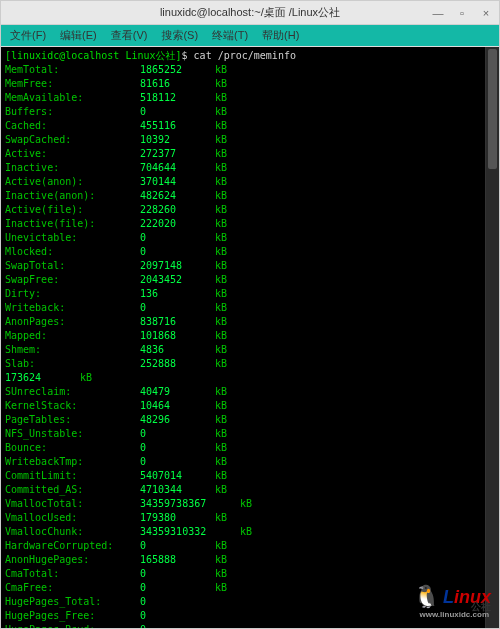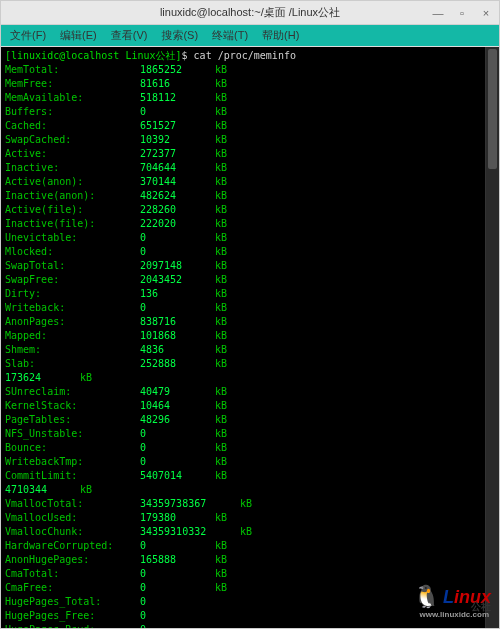--- a/index.html
+++ b/index.html
@@ -143,21 +143,21 @@
       <div class="scrollbar-thumb"></div>
     </div>
 
     <div class="prompt-line"><span class="prompt-user">[linuxidc@localhost Linux公社]</span><span class="prompt-dollar">$ </span><span class="prompt-cmd">cat /proc/meminfo</span></div>
 
     <div id="meminfo-rows">
         <div class="mem-row"><span class="mem-key">MemTotal:</span><span class="mem-val">1865252</span><span class="mem-unit">kB</span></div>
         <div class="mem-row"><span class="mem-key">MemFree:</span><span class="mem-val">81616</span><span class="mem-unit">kB</span></div>
         <div class="mem-row"><span class="mem-key">MemAvailable:</span><span class="mem-val">518112</span><span class="mem-unit">kB</span></div>
         <div class="mem-row"><span class="mem-key">Buffers:</span><span class="mem-val">0</span><span class="mem-unit">kB</span></div>
-        <div class="mem-row"><span class="mem-key">Cached:</span><span class="mem-val">651527</span><span class="mem-unit">kB</span></div>
+        <div class="mem-row"><span class="mem-key">Cached:</span><span class="mem-val">455116</span><span class="mem-unit">kB</span></div>
         <div class="mem-row"><span class="mem-key">SwapCached:</span><span class="mem-val">10392</span><span class="mem-unit">kB</span></div>
         <div class="mem-row"><span class="mem-key">Active:</span><span class="mem-val">272377</span><span class="mem-unit">kB</span></div>
         <div class="mem-row"><span class="mem-key">Inactive:</span><span class="mem-val">704644</span><span class="mem-unit">kB</span></div>
         <div class="mem-row"><span class="mem-key">Active(anon):</span><span class="mem-val">370144</span><span class="mem-unit">kB</span></div>
         <div class="mem-row"><span class="mem-key">Inactive(anon):</span><span class="mem-val">482624</span><span class="mem-unit">kB</span></div>
         <div class="mem-row"><span class="mem-key">Active(file):</span><span class="mem-val">228260</span><span class="mem-unit">kB</span></div>
         <div class="mem-row"><span class="mem-key">Inactive(file):</span><span class="mem-val">222020</span><span class="mem-unit">kB</span></div>
         <div class="mem-row"><span class="mem-key">Unevictable:</span><span class="mem-val">0</span><span class="mem-unit">kB</span></div>
         <div class="mem-row"><span class="mem-key">Mlocked:</span><span class="mem-val">0</span><span class="mem-unit">kB</span></div>
         <div class="mem-row"><span class="mem-key">SwapTotal:</span><span class="mem-val">2097148</span><span class="mem-unit">kB</span></div>
@@ -169,21 +169,21 @@
         <div class="mem-row"><span class="mem-key">Shmem:</span><span class="mem-val">4836</span><span class="mem-unit">kB</span></div>
         <div class="mem-row"><span class="mem-key">Slab:</span><span class="mem-val">252888</span><span class="mem-unit">kB</span></div>
         <div class="mem-row"><span class="mem-val">173624</span><span class="mem-unit">kB</span></div>
         <div class="mem-row"><span class="mem-key">SUnreclaim:</span><span class="mem-val">40479</span><span class="mem-unit">kB</span></div>
         <div class="mem-row"><span class="mem-key">KernelStack:</span><span class="mem-val">10464</span><span class="mem-unit">kB</span></div>
         <div class="mem-row"><span class="mem-key">PageTables:</span><span class="mem-val">48296</span><span class="mem-unit">kB</span></div>
         <div class="mem-row"><span class="mem-key">NFS_Unstable:</span><span class="mem-val">0</span><span class="mem-unit">kB</span></div>
         <div class="mem-row"><span class="mem-key">Bounce:</span><span class="mem-val">0</span><span class="mem-unit">kB</span></div>
         <div class="mem-row"><span class="mem-key">WritebackTmp:</span><span class="mem-val">0</span><span class="mem-unit">kB</span></div>
         <div class="mem-row"><span class="mem-key">CommitLimit:</span><span class="mem-val">5407014</span><span class="mem-unit">kB</span></div>
-        <div class="mem-row"><span class="mem-val">4710344</span><span class="mem-unit">kB</span></div>
+        <div class="mem-row"><span class="mem-key">Committed_AS:</span><span class="mem-val">4710344</span><span class="mem-unit">kB</span></div>
         <div class="mem-row"><span class="mem-key">VmallocTotal:</span><span class="mem-val mem-wide">34359738367</span><span class="mem-unit">kB</span></div>
         <div class="mem-row"><span class="mem-key">VmallocUsed:</span><span class="mem-val">179380</span><span class="mem-unit">kB</span></div>
         <div class="mem-row"><span class="mem-key">VmallocChunk:</span><span class="mem-val mem-wide">34359310332</span><span class="mem-unit">kB</span></div>
         <div class="mem-row"><span class="mem-key">HardwareCorrupted:</span><span class="mem-val">0</span><span class="mem-unit">kB</span></div>
         <div class="mem-row"><span class="mem-key">AnonHugePages:</span><span class="mem-val">165888</span><span class="mem-unit">kB</span></div>
         <div class="mem-row"><span class="mem-key">CmaTotal:</span><span class="mem-val">0</span><span class="mem-unit">kB</span></div>
         <div class="mem-row"><span class="mem-key">CmaFree:</span><span class="mem-val">0</span><span class="mem-unit">kB</span></div>
         <div class="mem-row"><span class="mem-key">HugePages_Total:</span><span class="mem-val">0</span><span class="mem-unit"></span></div>
         <div class="mem-row"><span class="mem-key">HugePages_Free:</span><span class="mem-val">0</span><span class="mem-unit"></span></div>
         <div class="mem-row"><span class="mem-key">HugePages_Rsvd:</span><span class="mem-val">0</span><span class="mem-unit"></span></div>

